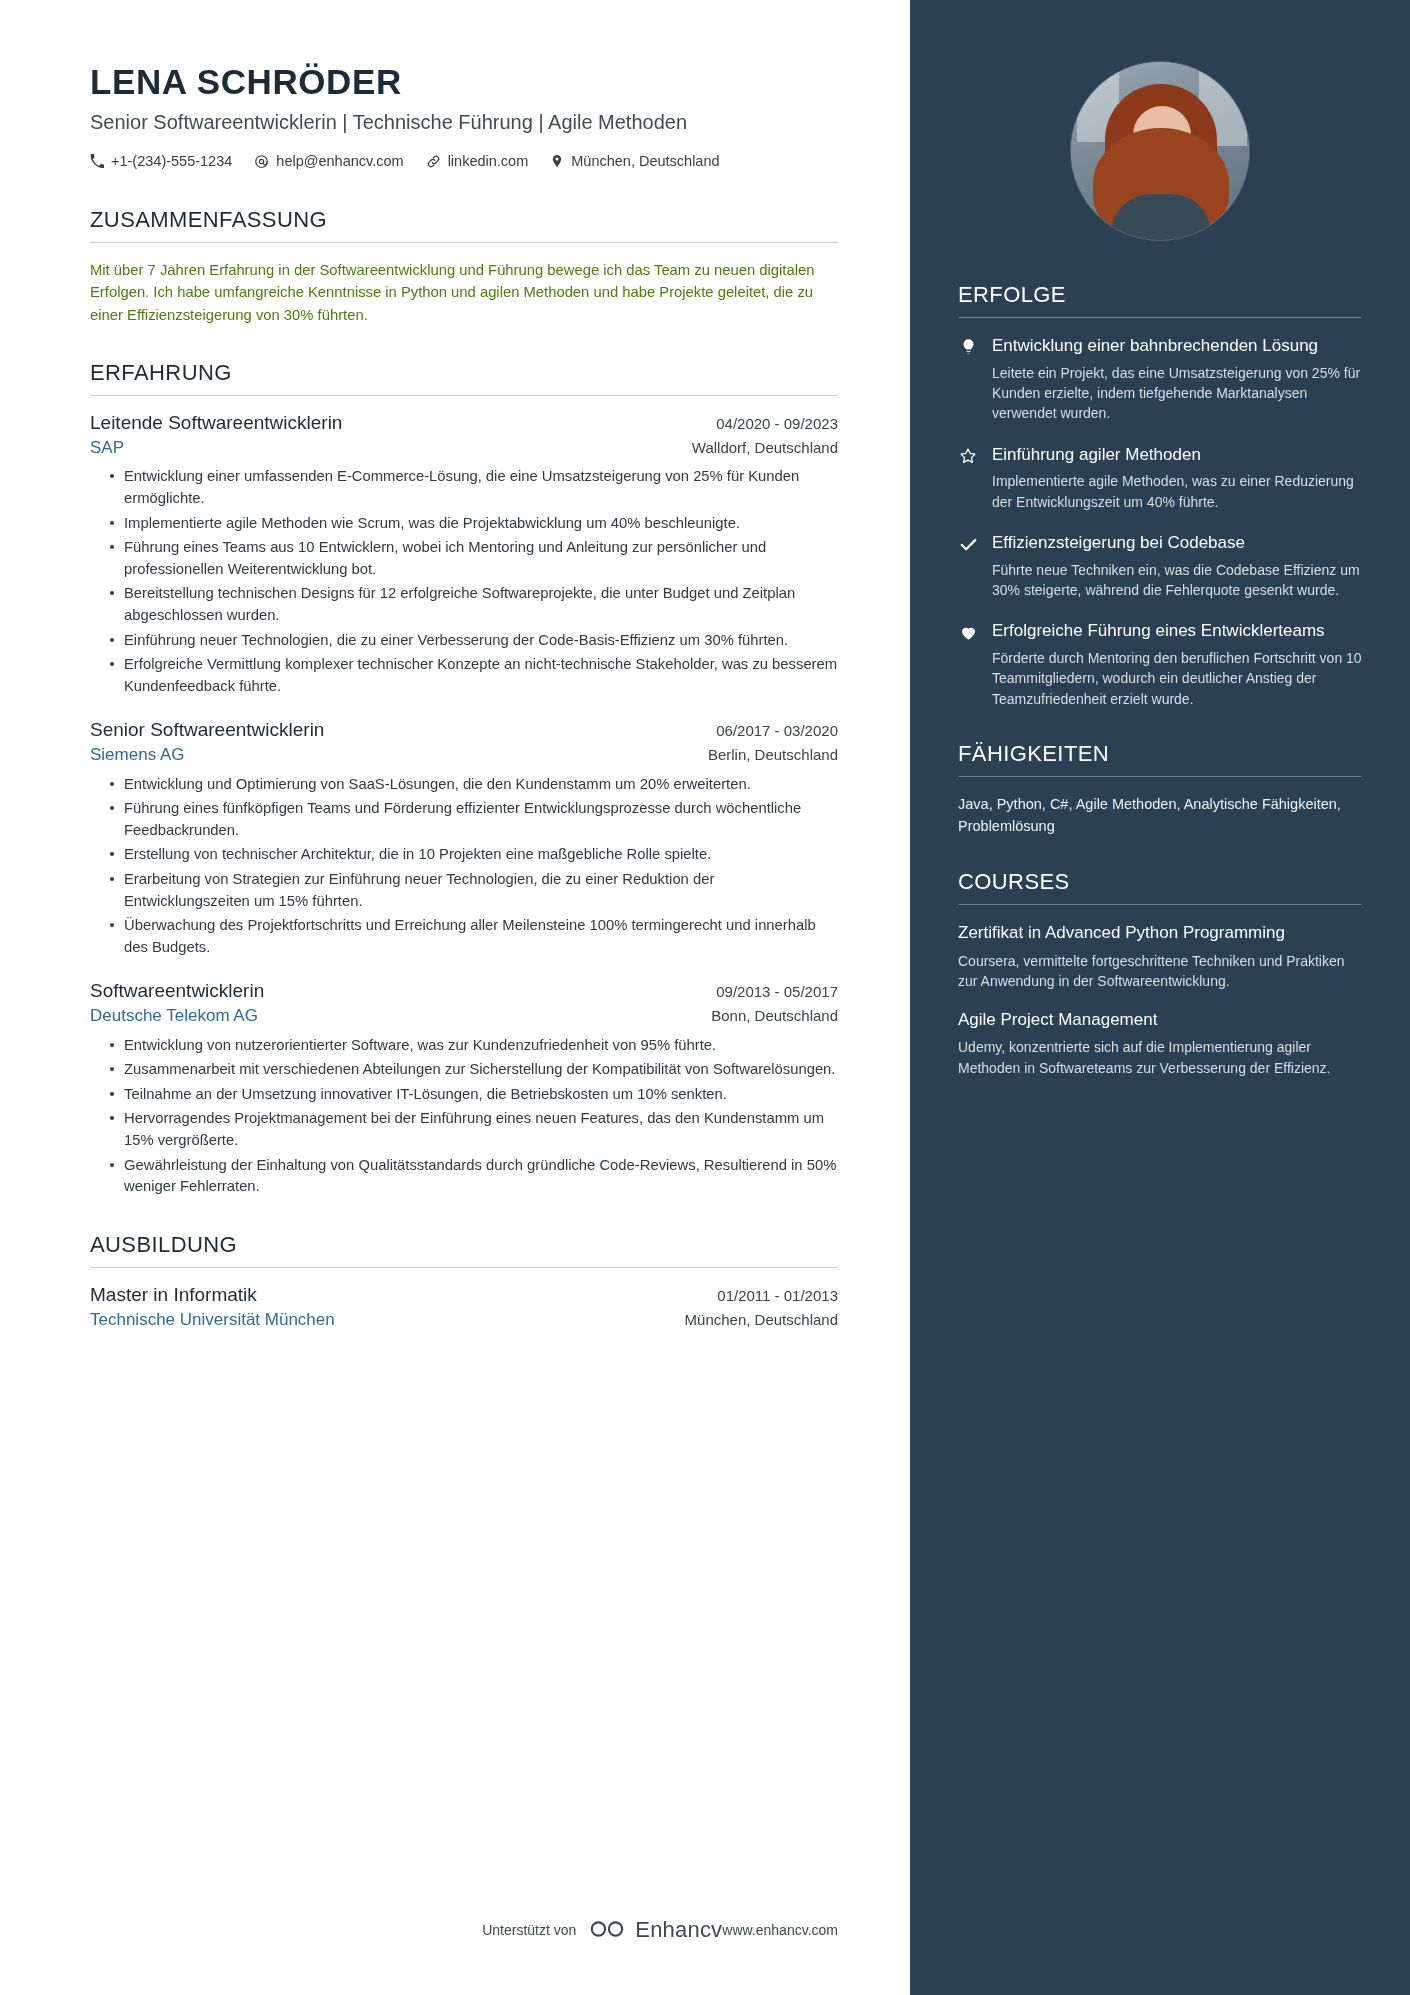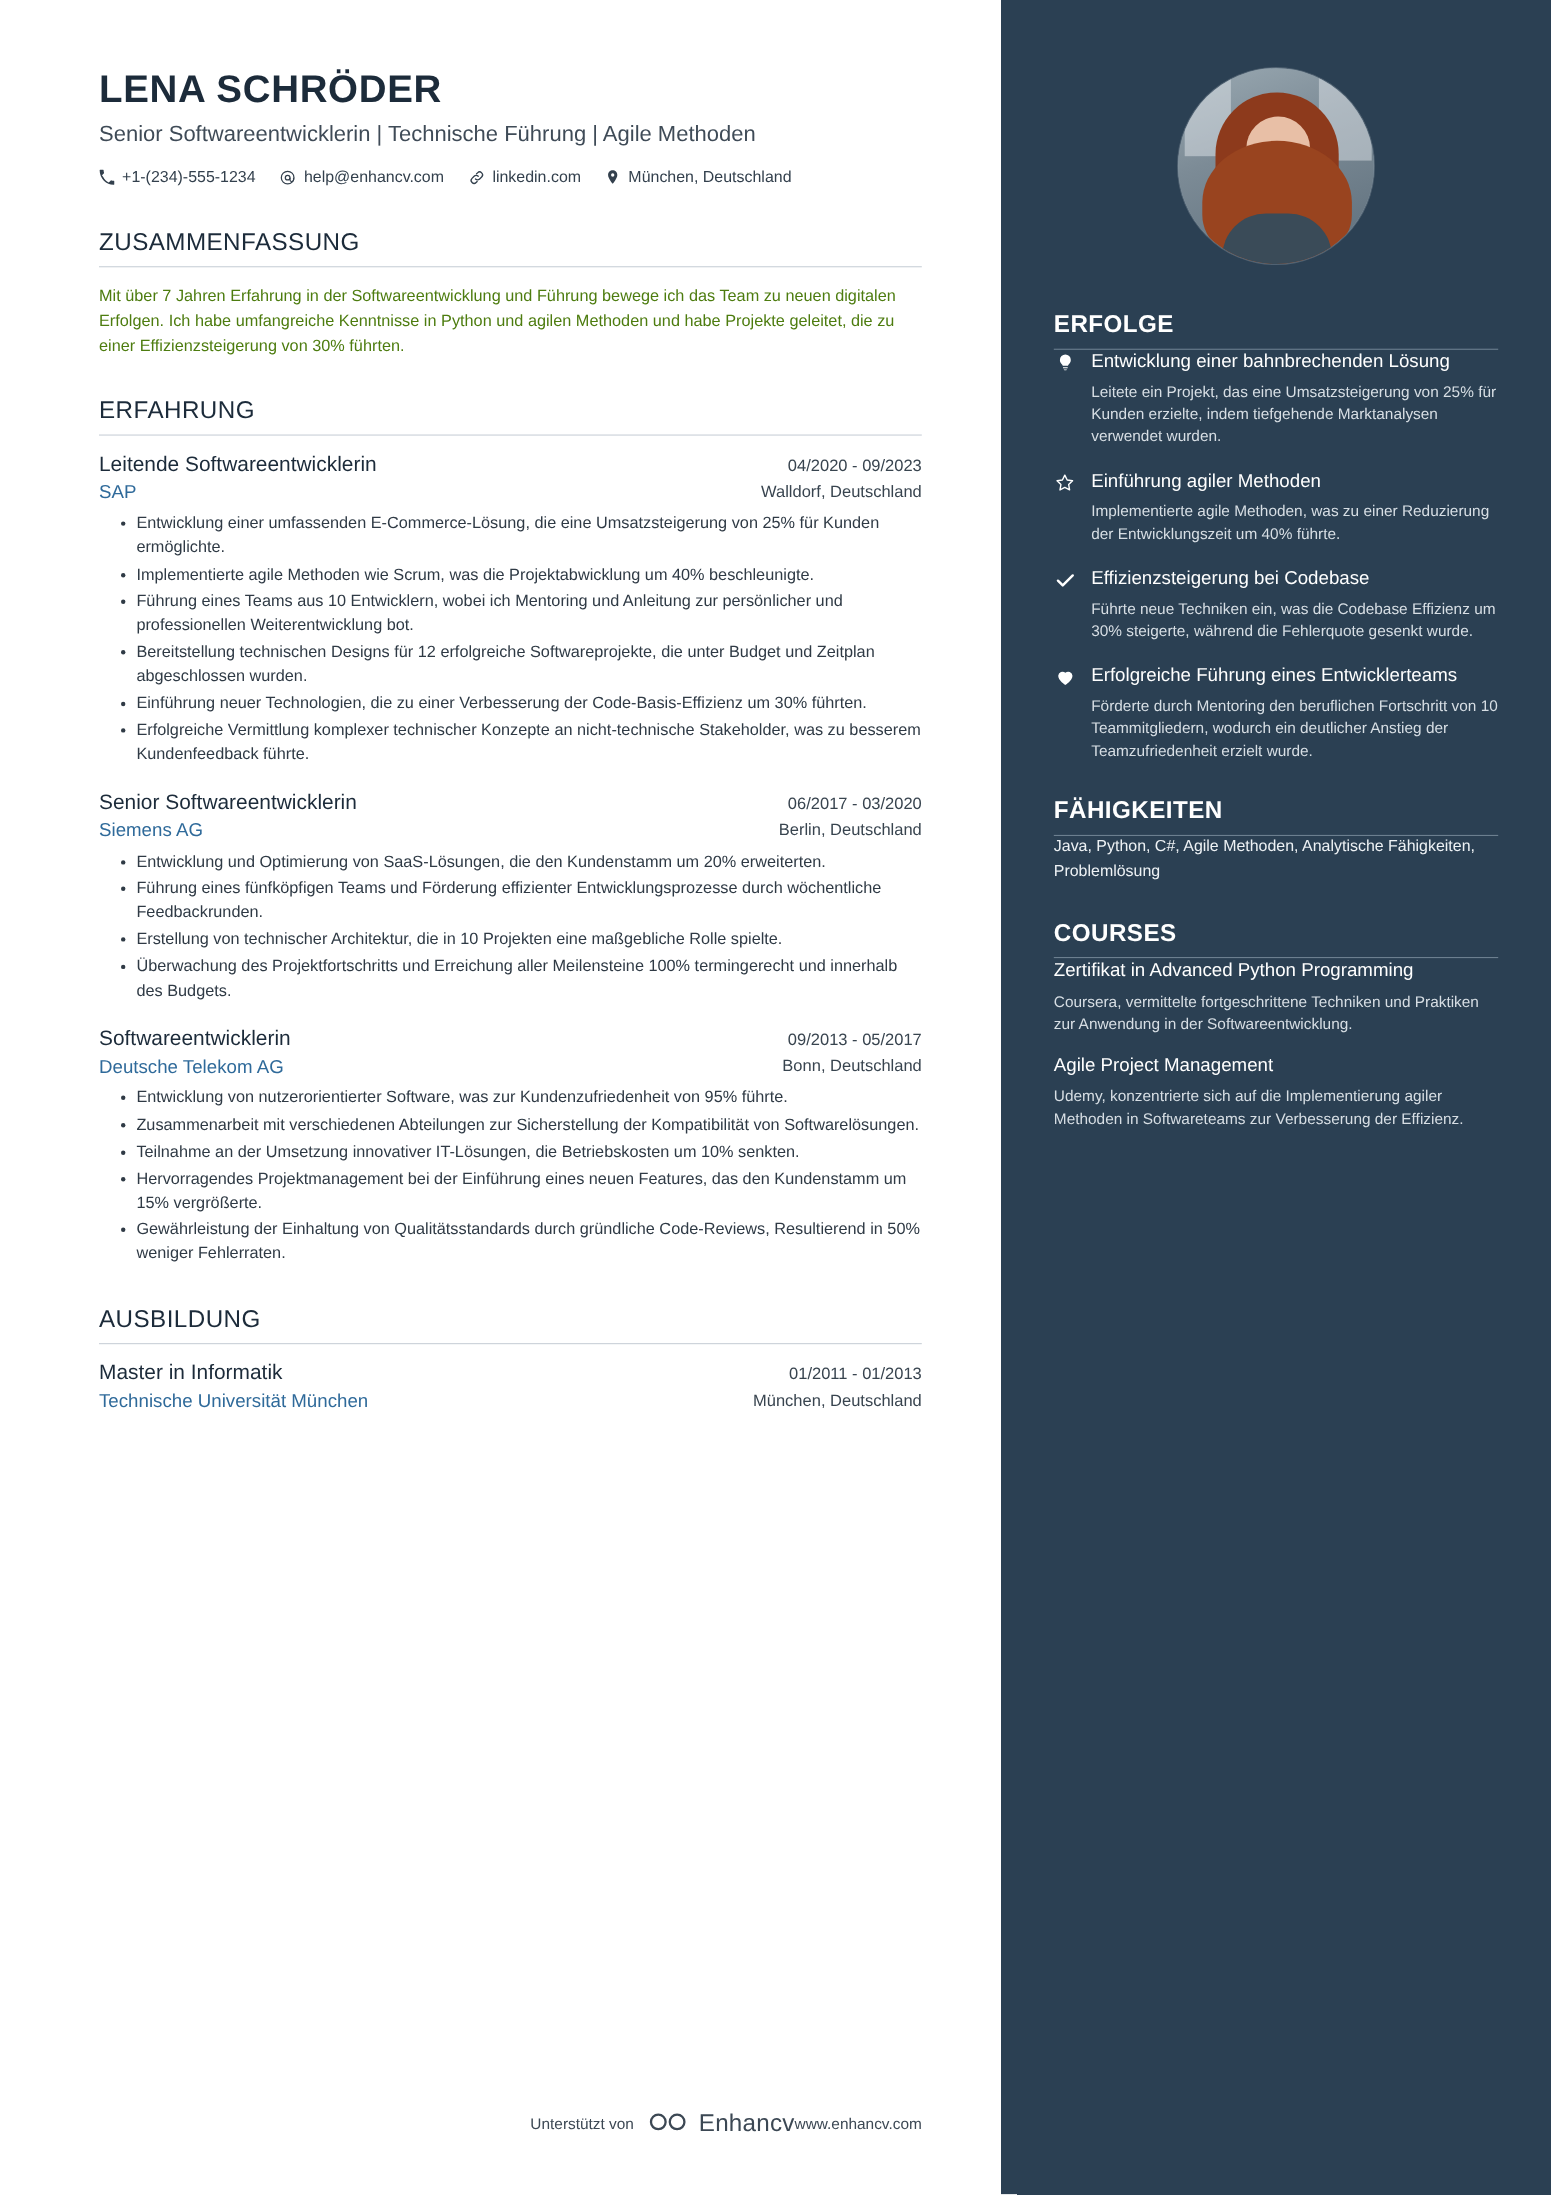--- a/index.html
+++ b/index.html
@@ -209,26 +209,26 @@
   .avatar .body {
     position:absolute; left:40px; top:132px; width:100px; height:60px;
     background:#3a4b58; border-radius:40px 40px 0 0;
   }
   .avatar .eye { position:absolute; width:6px; height:4px; background:#4a3227; border-radius:2px; top:74px; }
   .avatar .eye.l { left:74px; }
   .avatar .eye.r { left:98px; }
   .avatar .mouth { position:absolute; left:83px; top:96px; width:14px; height:4px; background:#b9715e; border-radius:3px; }
   .r-section-title {
     font-size: 22px;
-    font-weight: 700;
+    font-weight: 400;
     letter-spacing: 0.4px;
     color: #ffffff;
     padding-bottom: 9px;
     border-bottom: 1px solid #6c7f8f;
-    margin-bottom: 0;
+    margin-bottom: 17px;
   }
   .r-section + .r-section { margin-top: 32px; }
   .ach {
     display: flex;
     gap: 14px;
     margin-bottom: 20px;
   }
   .ach-icon {
     flex: none;
     width: 20px;
@@ -344,20 +344,21 @@
         <div class="entry-date">06/2017 - 03/2020</div>
       </div>
       <div class="entry-sub">
         <div class="entry-org">Siemens AG</div>
         <div class="entry-loc">Berlin, Deutschland</div>
       </div>
       <ul class="bullets">
         <li>Entwicklung und Optimierung von SaaS-Lösungen, die den Kundenstamm um 20% erweiterten.</li>
         <li>Führung eines fünfköpfigen Teams und Förderung effizienter Entwicklungsprozesse durch wöchentliche Feedbackrunden.</li>
         <li>Erstellung von technischer Architektur, die in 10 Projekten eine maßgebliche Rolle spielte.</li>
+        <li>Erarbeitung von Strategien zur Einführung neuer Technologien, die zu einer Reduktion der Entwicklungszeiten um 15% führten.</li>
         <li>Überwachung des Projektfortschritts und Erreichung aller Meilensteine 100% termingerecht und innerhalb des Budgets.</li>
       </ul>
     </div>
 
     <div class="entry">
       <div class="entry-head">
         <div class="entry-title">Softwareentwicklerin</div>
         <div class="entry-date">09/2013 - 05/2017</div>
       </div>
       <div class="entry-sub">

